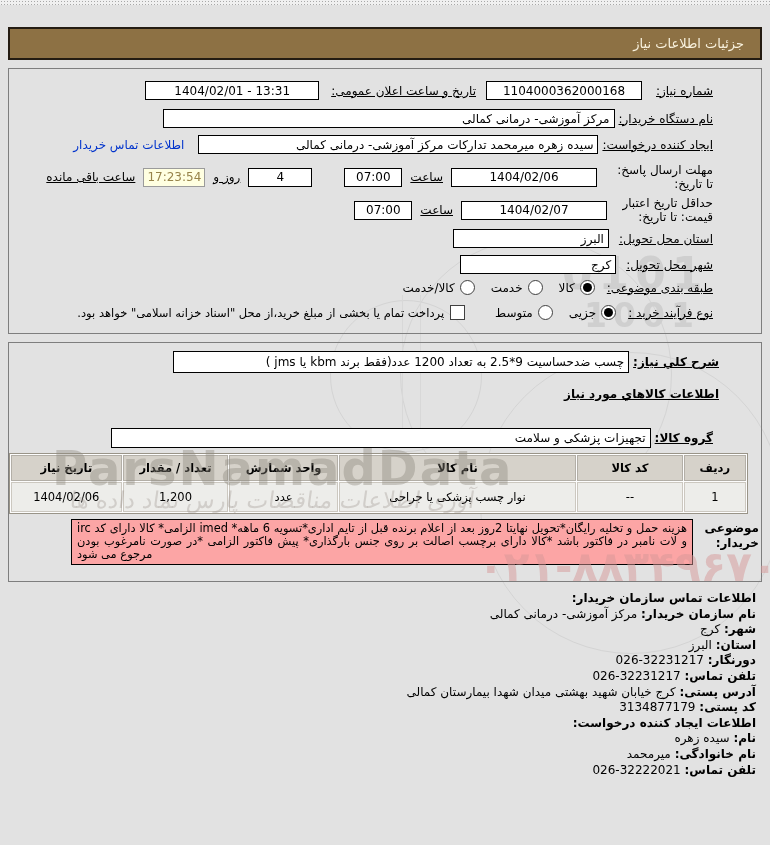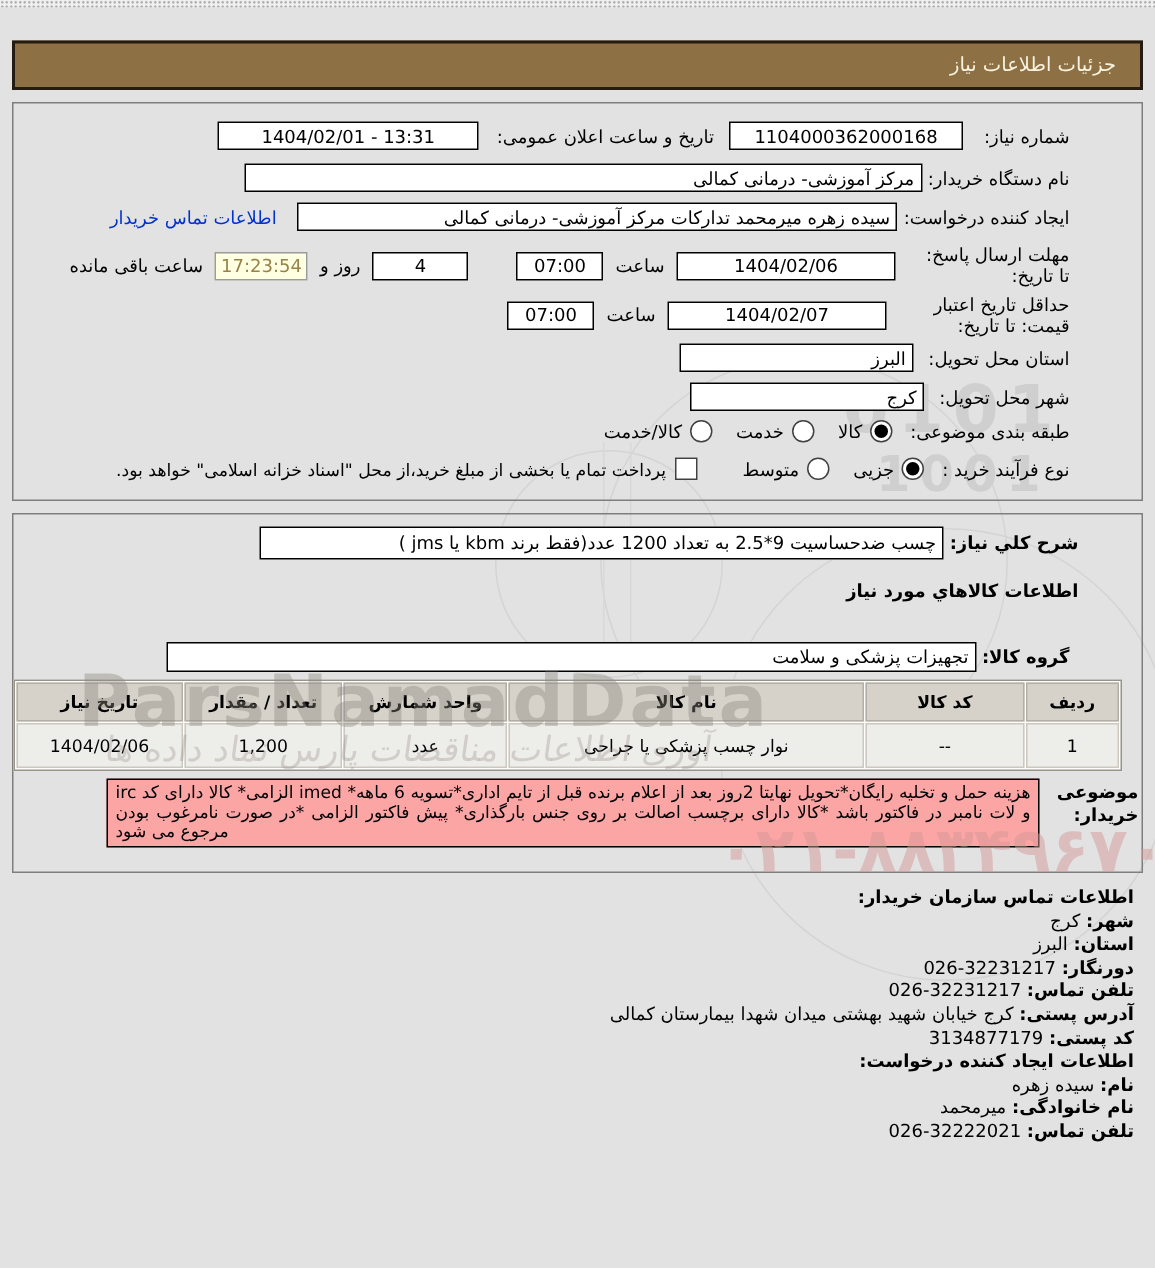--- a/index.html
+++ b/index.html
@@ -10,21 +10,21 @@
     background-image:radial-gradient(circle,#a8a8a8 0.7px,transparent 0.9px);background-size:3px 3px;}
   
   .titlebar{position:absolute;top:27px;left:8px;right:8px;height:29px;background:#8d7144;
     border:2px solid #241c12;display:flex;align-items:center;padding-right:16px;
     color:#f9f2de;font-size:13px;}
   
   .panel{position:absolute;left:8px;right:8px;border:1px solid #7e7e7e;background:transparent;}
   .p1{top:68px;height:264px;}
   .p2{top:342px;height:238px;}
   .row{position:absolute;right:0;left:6px;display:flex;align-items:center;direction:rtl;padding-right:48px;}
-  .lbl{white-space:nowrap;}
+  .lbl{white-space:nowrap;text-decoration:underline;}
   .wraplbl{width:106px;text-align:right;line-height:14px;flex-shrink:0;}
   .b{font-weight:bold;}
   .ibox{background:#fff;border:1px solid #000;height:19px;display:flex;align-items:center;
         box-sizing:border-box;font-size:12px;overflow:hidden;}
   .txt{direction:rtl;justify-content:flex-start;padding:0 4px;}
   .num{direction:ltr;justify-content:center;unicode-bidi:isolate;}
   .timer{background:#ffffe1;border:1px solid #9b9b9b;color:#97834a;}
   .link{color:#0033cc;white-space:nowrap;cursor:pointer;}
   .radio{width:13px;height:13px;border:1px solid #404040;border-radius:50%;background:#fff;
          display:inline-block;position:relative;flex-shrink:0;}
@@ -101,21 +101,21 @@
       <span class="lbl">ساعت</span>
       <div class="ibox num" style="width:58px;margin:0 8px 0 0;">07:00</div>
       <div class="ibox num" style="width:64px;margin-right:32px;">4</div>
       <span class="lbl" style="margin:0 8px;">روز و</span>
       <div class="ibox num timer" style="width:62px;">17:23:54</div>
       <span class="lbl" style="margin-right:8px;">ساعت باقی مانده</span>
     </div>
 
     <div class="row" style="top:126px;height:30px;">
       <span class="wraplbl">حداقل تاریخ اعتبار قیمت: تا تاریخ:</span>
-      <div class="ibox num" style="width:146px;margin:0 16px 0 8px;">1404/02/07</div>
+      <div class="ibox num" style="width:146px;margin:0 0 0 8px;">1404/02/07</div>
       <span class="lbl">ساعت</span>
       <div class="ibox num" style="width:58px;margin-right:8px;">07:00</div>
     </div>
 
     <div class="row" style="top:160px;">
       <span class="lbl">استان محل تحویل:</span>
       <div class="ibox txt" style="width:156px;margin-right:10px;">البرز</div>
     </div>
 
     <div class="row" style="top:186px;">
@@ -184,20 +184,21 @@
     </table>
 
     <div class="notesrow">
       <span class="noteslbl">موضوعی خریدار:</span>
       <div class="notesbox">هزینه حمل و تخلیه رایگان*تحویل نهایتا 2روز بعد از اعلام برنده قبل از تایم اداری*تسویه 6 ماهه* imed الزامی* کالا دارای کد irc و لات نامبر در فاکتور باشد *کالا دارای برچسب اصالت بر روی جنس بارگذاری* پیش فاکتور الزامی *در صورت نامرغوب بودن مرجوع می شود</div>
     </div>
   </div>
 
   <div class="contact">
     <div class="b">اطلاعات تماس سازمان خریدار:</div>
+    <div><b>نام سازمان خریدار:</b> <span>مرکز آموزشی- درمانی کمالی</span></div>
     <div><b>شهر:</b> <span>کرج</span></div>
     <div><b>استان:</b> <span>البرز</span></div>
     <div><b>دورنگار:</b> <span>32231217-026</span></div>
     <div><b>تلفن تماس:</b> <span>32231217-026</span></div>
     <div><b>آدرس پستی:</b> <span>کرج خیابان شهید بهشتی میدان شهدا بیمارستان کمالی</span></div>
     <div><b>کد پستی:</b> <span>3134877179</span></div>
     <div class="b">اطلاعات ایجاد کننده درخواست:</div>
     <div><b>نام:</b> <span>سیده زهره</span></div>
     <div><b>نام خانوادگی:</b> <span>میرمحمد</span></div>
     <div><b>تلفن تماس:</b> <span>32222021-026</span></div>

